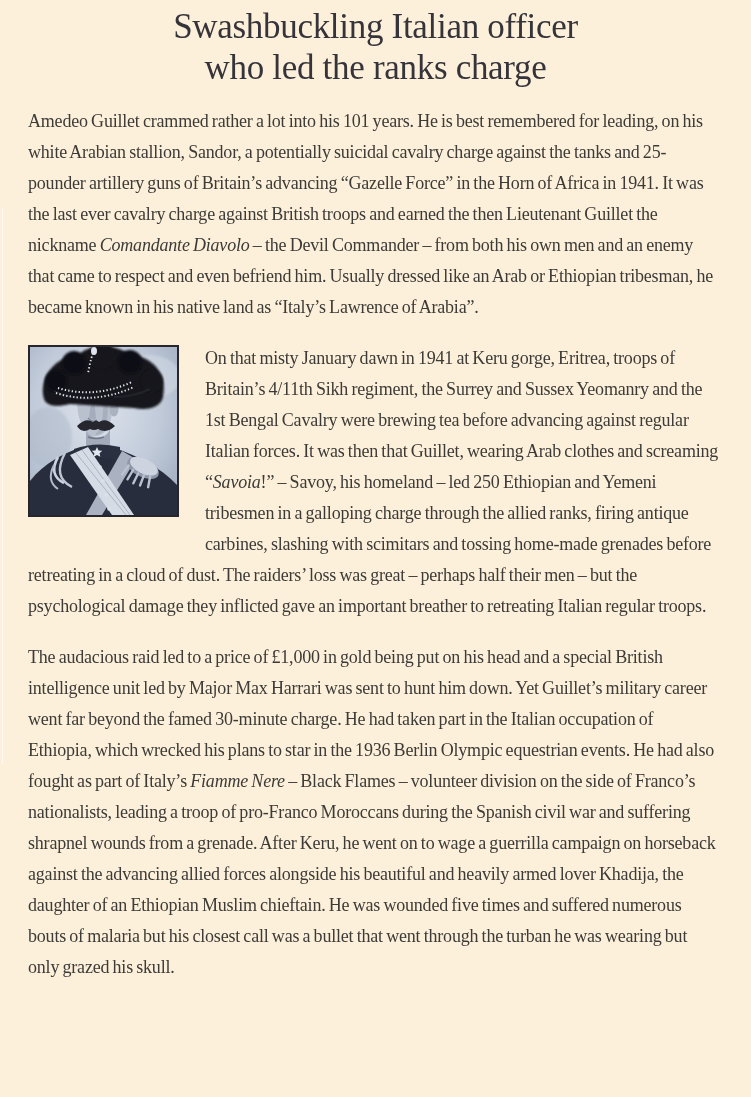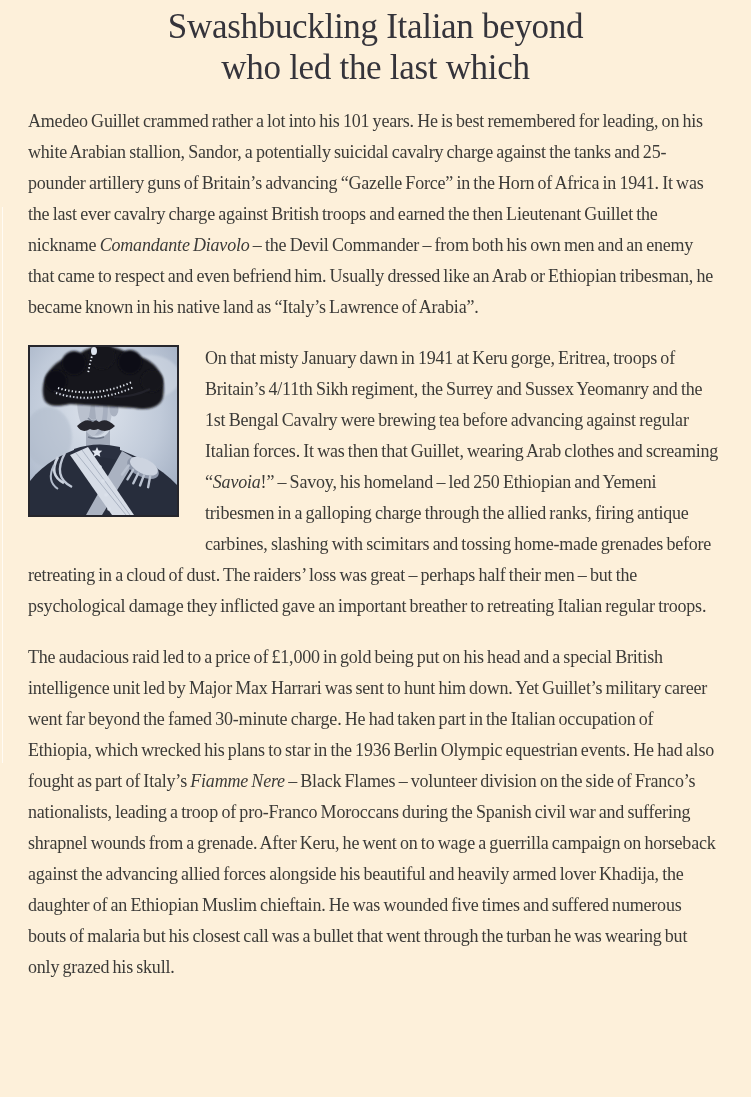--- a/index.html
+++ b/index.html
@@ -40,22 +40,22 @@
   }
   .portrait svg{display:block;}
 </style>
 </head>
 <body>
 
 <div class="page">
   <div class="edge-line"></div>
 
   <h1 class="title">
-    <span class="tl">Swashbuckling Italian beyond</span>
-    <span class="tl">who led the last which</span>
+    <span class="tl">Swashbuckling Italian officer</span>
+    <span class="tl">who led the ranks charge</span>
   </h1>
 
   <div class="body">
       <p><span>Amedeo Guillet crammed rather a lot into his 101 years. He is best remembered for leading, on his white Arabian stallion, Sandor, a potentially suicidal cavalry charge against the tanks and 25-pounder artillery guns of Britain’s advancing “Gazelle Force” in the Horn of Africa in 1941. It was the last ever cavalry charge against British troops and earned the then Lieutenant Guillet the nickname </span><i>Comandante Diavolo</i><span> – the Devil Commander – from both his own men and an enemy that came to respect and even befriend him. Usually dressed like an Arab or Ethiopian tribesman, he became known in his native land as “Italy’s Lawrence of Arabia”.</span></p>
       <p>
   <span class="portrait">
     <svg viewBox="0 0 147 168" width="147" height="168">
       <defs>
         <radialGradient id="bg" cx="45%" cy="38%" r="80%">
           <stop offset="0%" stop-color="#dde3ec"></stop>

